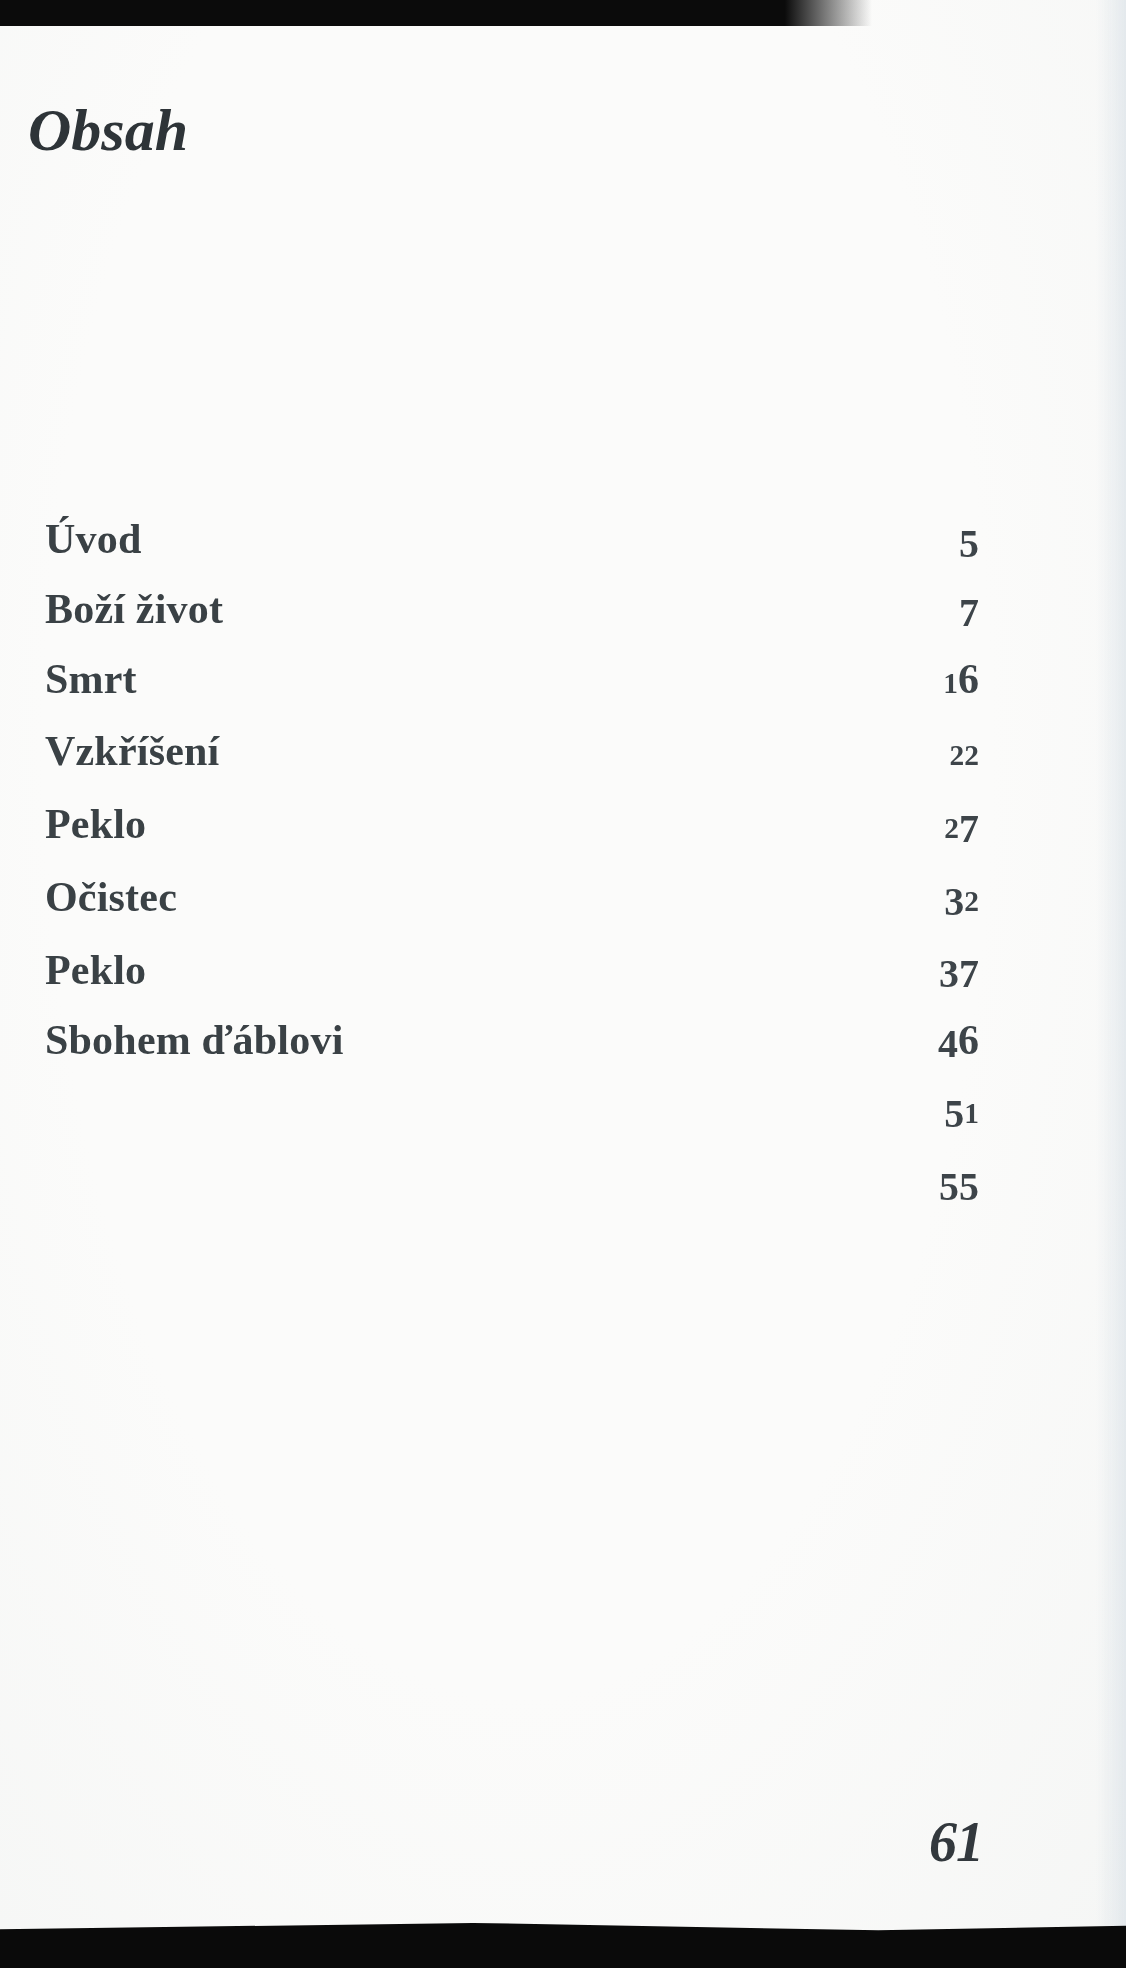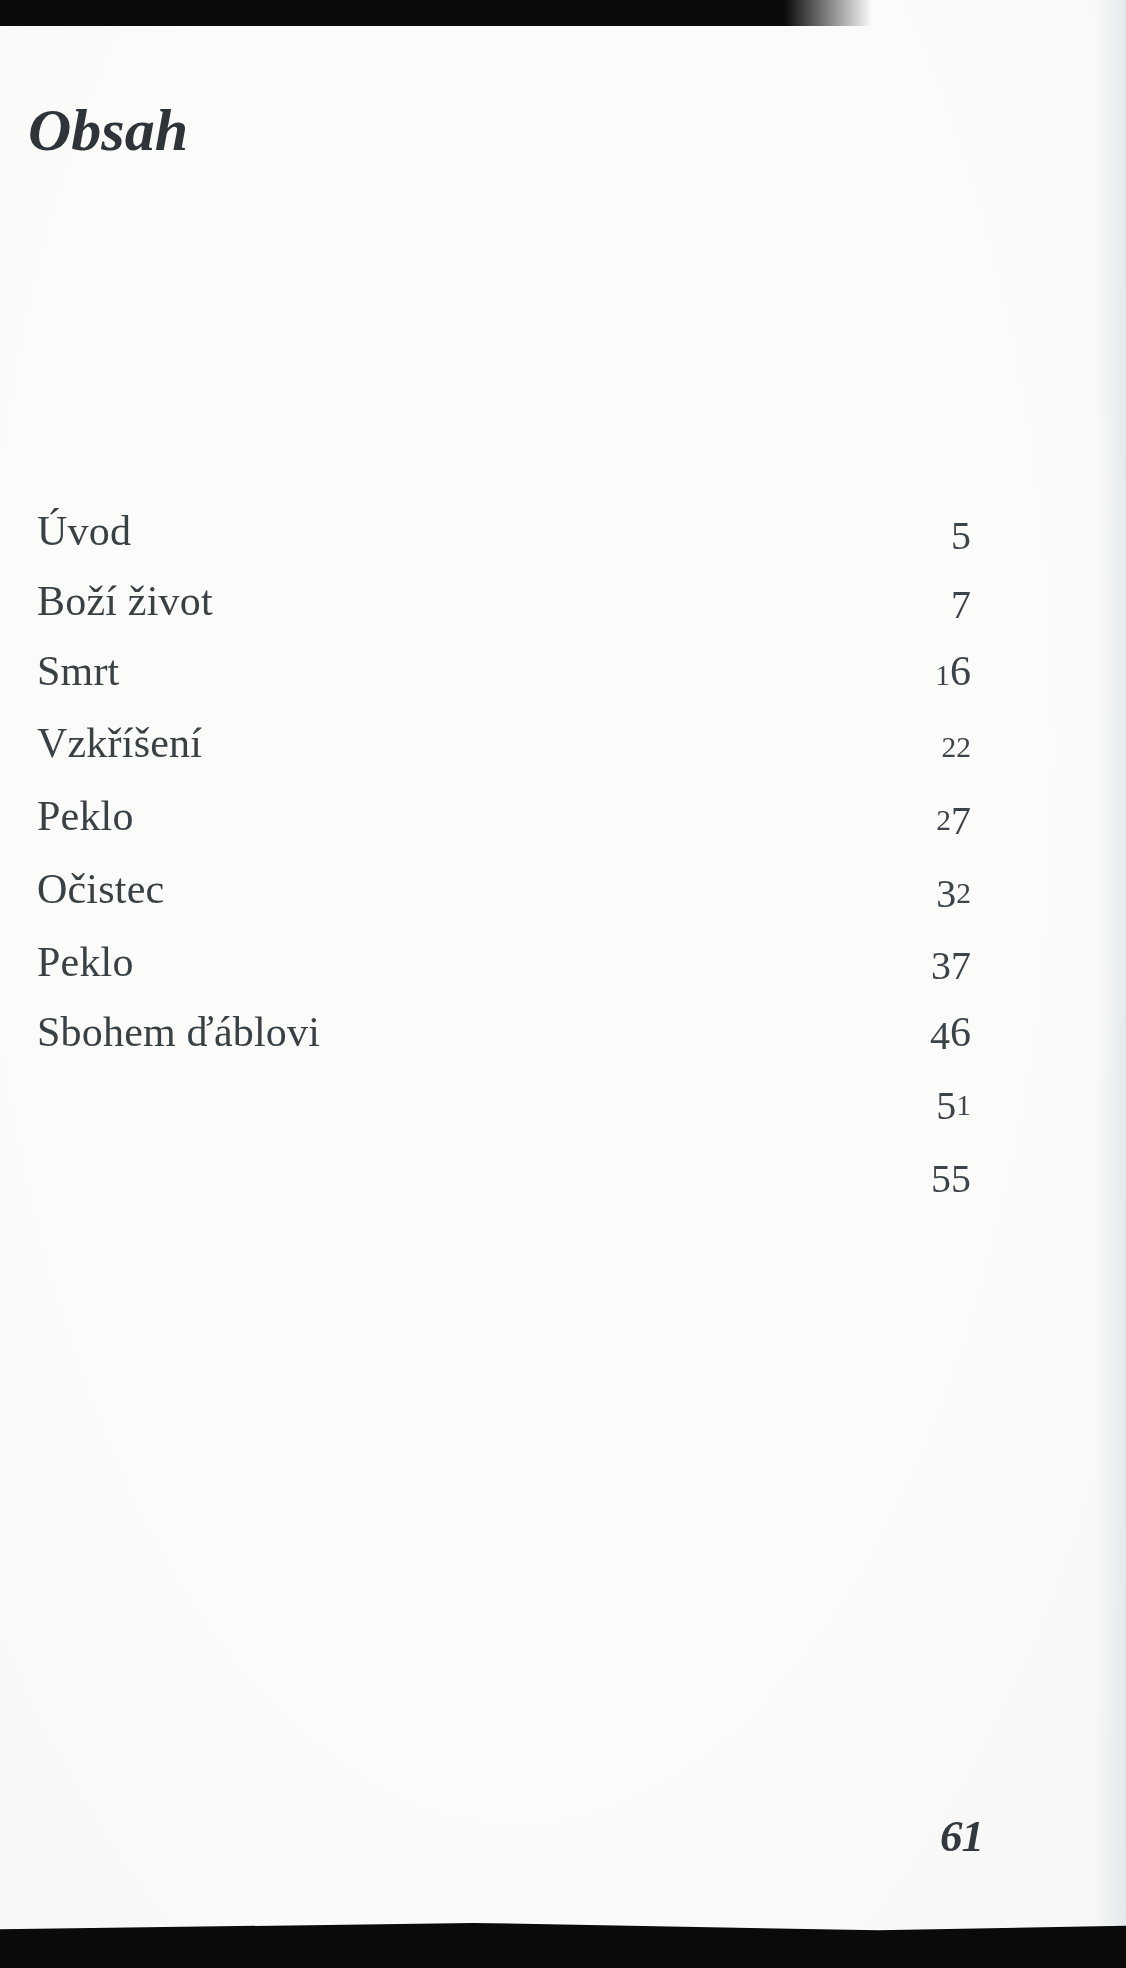--- a/index.html
+++ b/index.html
@@ -28,38 +28,38 @@
     border-right:2px solid rgba(214,222,230,0.55);
     box-sizing:border-box;
   }
   .title{
     position:absolute;left:28px;top:100px;margin:0;
     font-size:60px;line-height:1;font-weight:bold;font-style:italic;
     letter-spacing:0px;color:#2e3438;
   }
   .toc{
     position:absolute;left:37px;top:497px;width:934px;
-    margin:0;padding:0;list-style:none;
+    margin:8px;padding:0;list-style:none;font-weight:bold;
   }
   .toc .row{
     display:flex;align-items:baseline;
   }
   .toc .label{
     font-size:42px;line-height:68.8px;color:#3a4145;
     letter-spacing:0.2px;white-space:pre;
   }
   .toc .pnum{
     margin-left:auto;font-size:42px;line-height:68.8px;color:#3d4449;
   }
   
   .pnum .d-sm{font-size:0.70em;}
   .pnum .d-desc{font-size:0.95em;position:relative;top:0.09em;}
   .folio{
     position:absolute;right:143px;top:1814px;
-    font-size:45px;line-height:1;font-style:italic;font-weight:600;
+    font-size:56px;line-height:1;font-style:italic;font-weight:600;
     letter-spacing:-1px;color:#32383d;
   }
 </style>
 </head>
 <body>
 
 <div class="paper"></div>
 
 <div class="bar-top"></div>
 

